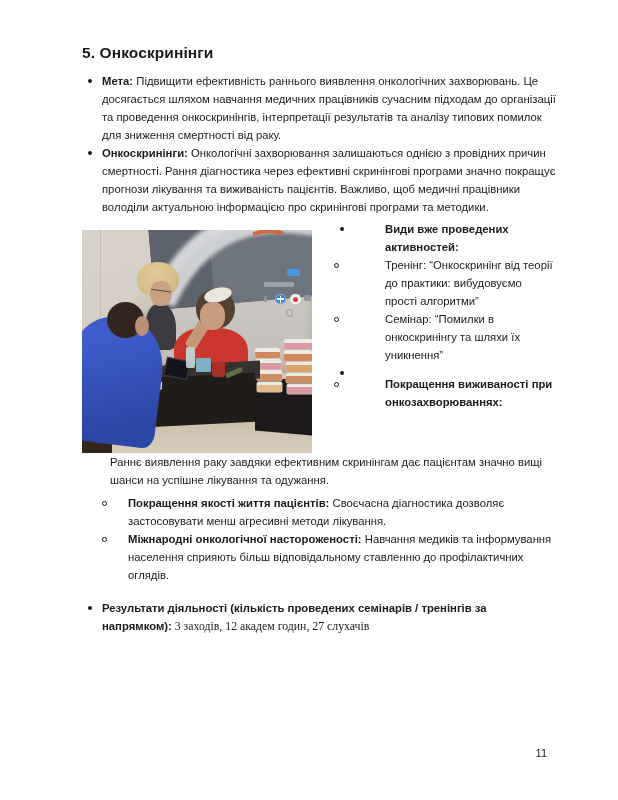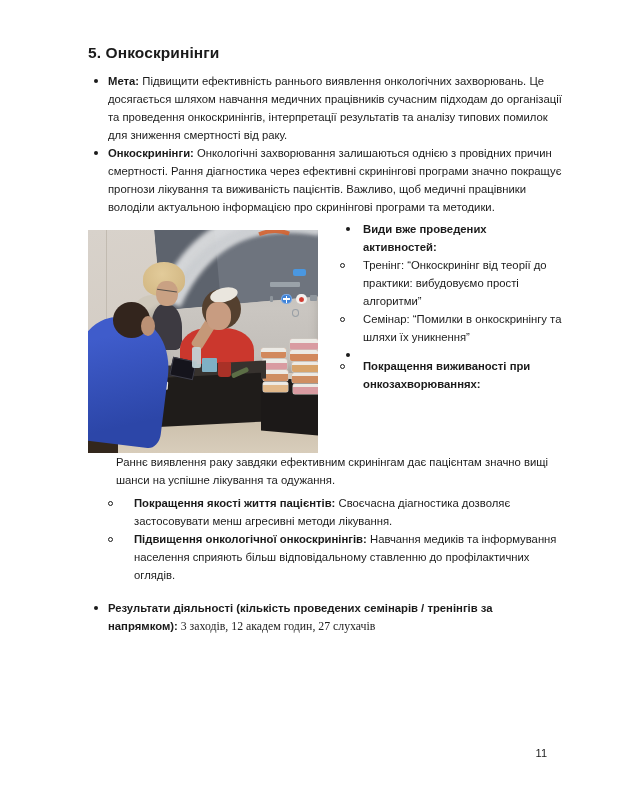--- a/index.html
+++ b/index.html
@@ -1,41 +1,41 @@
 <!DOCTYPE html>
 <html><head>
 <meta charset="utf-8">
 <style>
   html,body { margin:0; padding:0; background:#ffffff; }
   .page {
     position:relative; width:618px; height:800px; background:#ffffff;
     font-family:"Liberation Sans","DejaVu Sans",sans-serif;
     color:#1b1b1b; overflow:hidden;
   }
-  .doc { position:absolute; left:88px; top:44px; width:474px; }
+  .doc { position:absolute; left:82px; top:44px; width:474px; }
   .title { font-size:15.5px; font-weight:700; margin:0 0 10px 0; letter-spacing:.1px; }
   .body-txt { font-size:11.3px; line-height:18px; }
 
   
   .li1 { display:flex; }
   .m1 { flex:0 0 20px; }
   .dot { width:4px; height:4px; background:#1b1b1b; border-radius:50%; margin:7px 0 0 6px; }
   .li2 { display:flex; margin-left:20px; }
   .m2 { flex:0 0 26px; }
   .ring { width:3px; height:3px; border:1px solid #1b1b1b; border-radius:50%; margin-top:6.5px; background:transparent; }
   .txt { flex:1; }
   .b { font-weight:700; }
   .serif { font-family:"Liberation Serif","DejaVu Serif",serif; font-size:11.8px; }
 
   
   .cols { display:flex; margin-top:4px; }
   .photo { position:relative; width:230px; height:223px; margin:10px 21px 0 0; overflow:hidden;
            background:linear-gradient(168deg,#d8d2cb 0%,#d3ccc3 55%,#cec4b4 100%); flex:none; }
   .rcol { width:223px; }
-  .rc { display:flex; }
+  .rc { display:flex;gap:28px; }
   .rc-m { flex:0 0 24px; }
   .rc .dot { margin-left:7px; }
   .rc .ring { margin-left:1px; }
 
   .para { margin:0 0 0 28px; }
   .sublist { margin-top:5px; }
   .results { margin-top:15px; }
   .pagenum { position:absolute; top:747px; right:71px; font-size:11px; color:#1b1b1b; }
 
   
@@ -240,21 +240,21 @@
       <div class="li2">
         <div class="m2">
             <div class="ring"></div>
           </div>
         <div class="txt"><span class="b">Покращення якості життя пацієнтів:</span><span> Своєчасна діагностика дозволяє застосовувати менш агресивні методи лікування.</span></div>
       </div>
       <div class="li2">
         <div class="m2">
             <div class="ring"></div>
           </div>
-        <div class="txt"><span class="b">Підвищення онкологічної онкоскринінгів:</span><span> Навчання медиків та інформування населення сприяють більш відповідальному ставленню до профілактичних оглядів.</span></div>
+        <div class="txt"><span class="b">Міжнародні онкологічної настороженості:</span><span> Навчання медиків та інформування населення сприяють більш відповідальному ставленню до профілактичних оглядів.</span></div>
       </div>
     </div>
 
     <div class="li1 results">
       <div class="m1">
           <div class="dot"></div>
         </div>
       <div class="txt"><span class="b">Результати діяльності (кількість проведених семінарів / тренінгів за напрямком):</span><span class="serif"> 3 заходів, 12 академ годин, 27 слухачів</span></div>
     </div>
 

